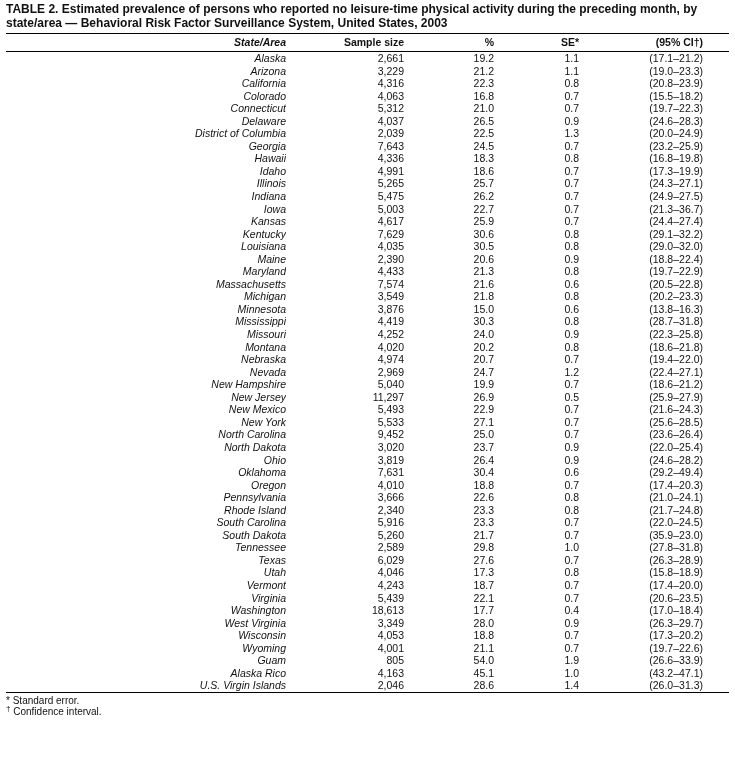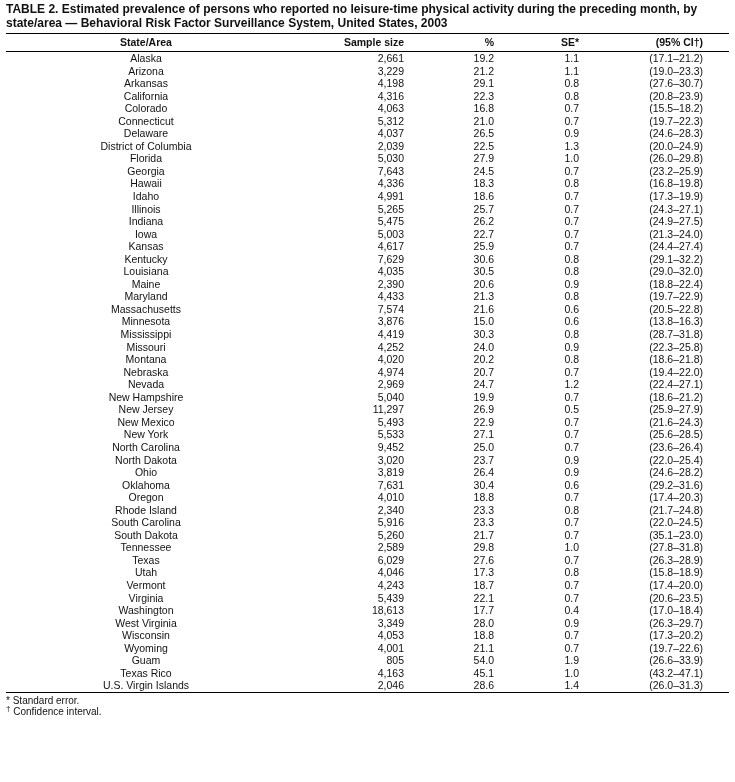--- a/index.html
+++ b/index.html
@@ -31,21 +31,21 @@
     padding: 2px 0 3px 0;
     white-space: nowrap;
   }
   td {
     font-size: 10.5px;
     line-height: 12.55px;
     padding: 0;
     white-space: nowrap;
     overflow: hidden;
   }
-  .c0 { text-align: center; }
+  .c0 { text-align: right; font-style: italic; }
   .c1, .c2, .c3, .c4 { text-align: right; }
   .c4 { padding-right: 26px; }
   th.c4 { padding-right: 26px; }
   .footnotes { margin-top: 2px; }
   .fn {
     font-size: 10px;
     line-height: 11.5px;
     color: #111;
   }
   .fn .sup {
@@ -87,27 +87,20 @@
           <td class="c4">(17.1–21.2)</td>
         </tr>
         <tr>
           <td class="c0">Arizona</td>
           <td class="c1">3,229</td>
           <td class="c2">21.2</td>
           <td class="c3">1.1</td>
           <td class="c4">(19.0–23.3)</td>
         </tr>
         <tr>
-          <td class="c0">Arkansas</td>
-          <td class="c1">4,198</td>
-          <td class="c2">29.1</td>
-          <td class="c3">0.8</td>
-          <td class="c4">(27.6–30.7)</td>
-        </tr>
-        <tr>
           <td class="c0">California</td>
           <td class="c1">4,316</td>
           <td class="c2">22.3</td>
           <td class="c3">0.8</td>
           <td class="c4">(20.8–23.9)</td>
         </tr>
         <tr>
           <td class="c0">Colorado</td>
           <td class="c1">4,063</td>
           <td class="c2">16.8</td>
@@ -129,27 +122,20 @@
           <td class="c4">(24.6–28.3)</td>
         </tr>
         <tr>
           <td class="c0">District of Columbia</td>
           <td class="c1">2,039</td>
           <td class="c2">22.5</td>
           <td class="c3">1.3</td>
           <td class="c4">(20.0–24.9)</td>
         </tr>
         <tr>
-          <td class="c0">Florida</td>
-          <td class="c1">5,030</td>
-          <td class="c2">27.9</td>
-          <td class="c3">1.0</td>
-          <td class="c4">(26.0–29.8)</td>
-        </tr>
-        <tr>
           <td class="c0">Georgia</td>
           <td class="c1">7,643</td>
           <td class="c2">24.5</td>
           <td class="c3">0.7</td>
           <td class="c4">(23.2–25.9)</td>
         </tr>
         <tr>
           <td class="c0">Hawaii</td>
           <td class="c1">4,336</td>
           <td class="c2">18.3</td>
@@ -175,21 +161,21 @@
           <td class="c1">5,475</td>
           <td class="c2">26.2</td>
           <td class="c3">0.7</td>
           <td class="c4">(24.9–27.5)</td>
         </tr>
         <tr>
           <td class="c0">Iowa</td>
           <td class="c1">5,003</td>
           <td class="c2">22.7</td>
           <td class="c3">0.7</td>
-          <td class="c4">(21.3–24.0)</td>
+          <td class="c4">(21.3–36.7)</td>
         </tr>
         <tr>
           <td class="c0">Kansas</td>
           <td class="c1">4,617</td>
           <td class="c2">25.9</td>
           <td class="c3">0.7</td>
           <td class="c4">(24.4–27.4)</td>
         </tr>
         <tr>
           <td class="c0">Kentucky</td>
@@ -220,20 +206,27 @@
           <td class="c4">(19.7–22.9)</td>
         </tr>
         <tr>
           <td class="c0">Massachusetts</td>
           <td class="c1">7,574</td>
           <td class="c2">21.6</td>
           <td class="c3">0.6</td>
           <td class="c4">(20.5–22.8)</td>
         </tr>
         <tr>
+          <td class="c0">Michigan</td>
+          <td class="c1">3,549</td>
+          <td class="c2">21.8</td>
+          <td class="c3">0.8</td>
+          <td class="c4">(20.2–23.3)</td>
+        </tr>
+        <tr>
           <td class="c0">Minnesota</td>
           <td class="c1">3,876</td>
           <td class="c2">15.0</td>
           <td class="c3">0.6</td>
           <td class="c4">(13.8–16.3)</td>
         </tr>
         <tr>
           <td class="c0">Mississippi</td>
           <td class="c1">4,419</td>
           <td class="c2">30.3</td>
@@ -315,49 +308,56 @@
           <td class="c1">3,819</td>
           <td class="c2">26.4</td>
           <td class="c3">0.9</td>
           <td class="c4">(24.6–28.2)</td>
         </tr>
         <tr>
           <td class="c0">Oklahoma</td>
           <td class="c1">7,631</td>
           <td class="c2">30.4</td>
           <td class="c3">0.6</td>
-          <td class="c4">(29.2–31.6)</td>
+          <td class="c4">(29.2–49.4)</td>
         </tr>
         <tr>
           <td class="c0">Oregon</td>
           <td class="c1">4,010</td>
           <td class="c2">18.8</td>
           <td class="c3">0.7</td>
           <td class="c4">(17.4–20.3)</td>
         </tr>
         <tr>
+          <td class="c0">Pennsylvania</td>
+          <td class="c1">3,666</td>
+          <td class="c2">22.6</td>
+          <td class="c3">0.8</td>
+          <td class="c4">(21.0–24.1)</td>
+        </tr>
+        <tr>
           <td class="c0">Rhode Island</td>
           <td class="c1">2,340</td>
           <td class="c2">23.3</td>
           <td class="c3">0.8</td>
           <td class="c4">(21.7–24.8)</td>
         </tr>
         <tr>
           <td class="c0">South Carolina</td>
           <td class="c1">5,916</td>
           <td class="c2">23.3</td>
           <td class="c3">0.7</td>
           <td class="c4">(22.0–24.5)</td>
         </tr>
         <tr>
           <td class="c0">South Dakota</td>
           <td class="c1">5,260</td>
           <td class="c2">21.7</td>
           <td class="c3">0.7</td>
-          <td class="c4">(35.1–23.0)</td>
+          <td class="c4">(35.9–23.0)</td>
         </tr>
         <tr>
           <td class="c0">Tennessee</td>
           <td class="c1">2,589</td>
           <td class="c2">29.8</td>
           <td class="c3">1.0</td>
           <td class="c4">(27.8–31.8)</td>
         </tr>
         <tr>
           <td class="c0">Texas</td>
@@ -416,21 +416,21 @@
           <td class="c4">(19.7–22.6)</td>
         </tr>
         <tr>
           <td class="c0">Guam</td>
           <td class="c1">805</td>
           <td class="c2">54.0</td>
           <td class="c3">1.9</td>
           <td class="c4">(26.6–33.9)</td>
         </tr>
         <tr>
-          <td class="c0">Texas Rico</td>
+          <td class="c0">Alaska Rico</td>
           <td class="c1">4,163</td>
           <td class="c2">45.1</td>
           <td class="c3">1.0</td>
           <td class="c4">(43.2–47.1)</td>
         </tr>
         <tr>
           <td class="c0">U.S. Virgin Islands</td>
           <td class="c1">2,046</td>
           <td class="c2">28.6</td>
           <td class="c3">1.4</td>

